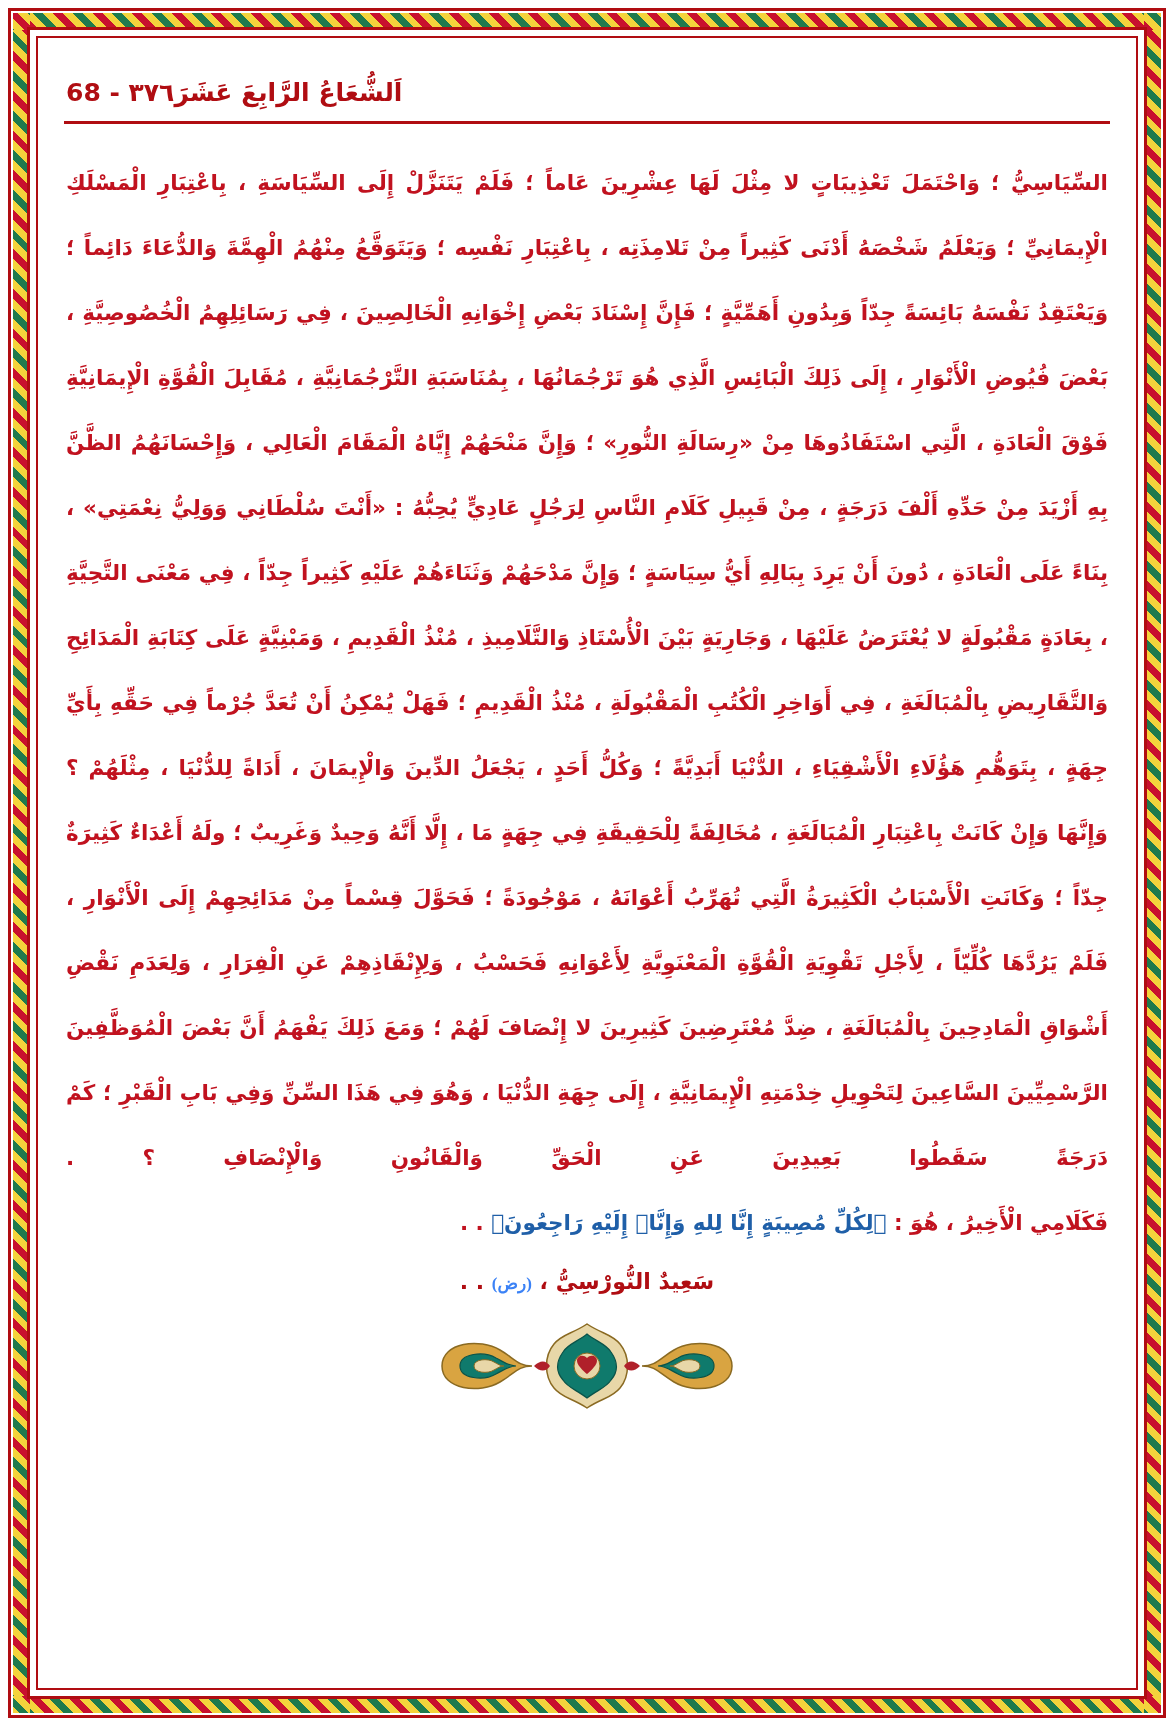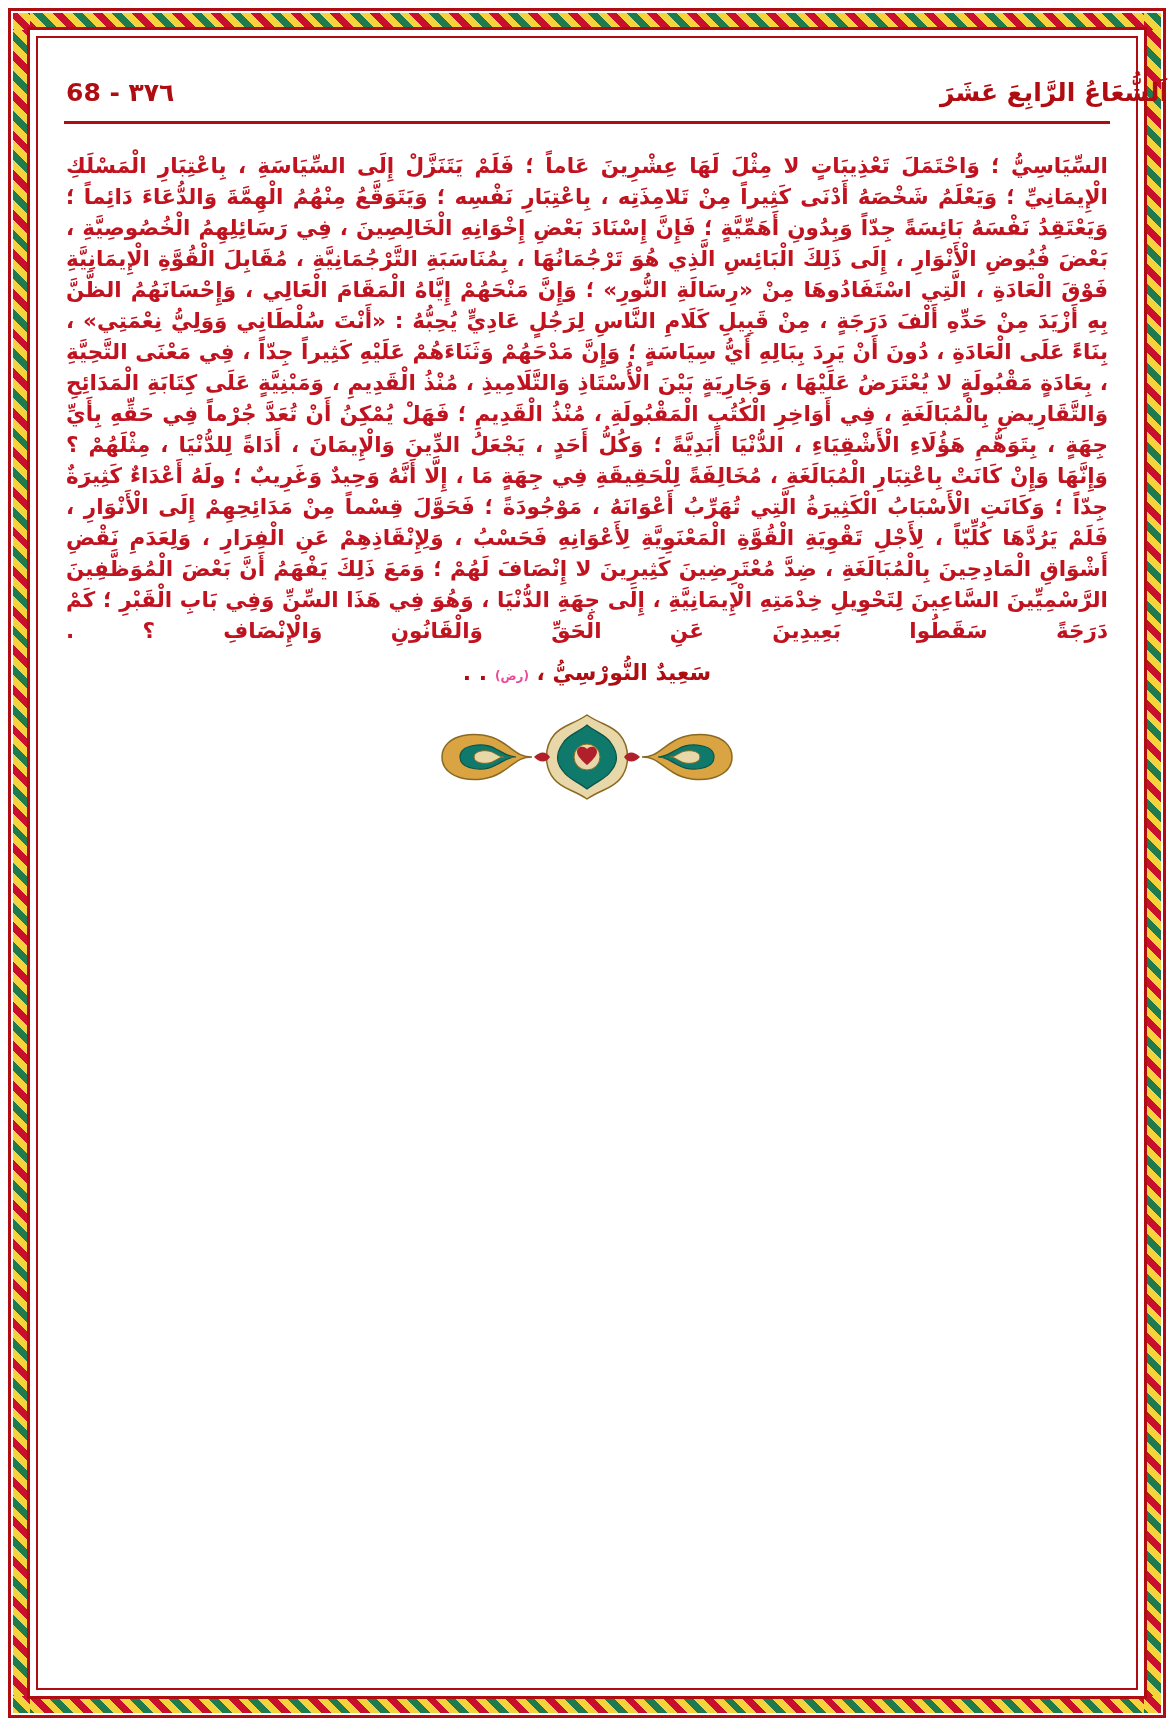--- a/index.html
+++ b/index.html
@@ -69,40 +69,40 @@
     align-items: baseline;
     justify-content: space-between;
     padding: 22px 14px 0 14px;
     color: #b00d12;
   }
   .header-title {
     font-size: 25px;
     font-weight: bold;
     letter-spacing: 0.5px;
     flex: 1;
-    text-align: right;
+    text-align: left;
     margin-right: -60px;
   }
   .header-page {
     font-size: 25px;
     font-weight: bold;
     direction: rtl;
     white-space: nowrap;
   }
   .header-rule {
     margin: 14px 12px 0 12px;
     height: 3px;
     background: #b00d12;
   }
 
   .body-text {
     margin: 26px 14px 0 14px;
     color: #c1121f;
     font-size: 21.5px;
-    line-height: 31px;
+    line-height: 65px;
     text-align: justify;
     text-align-last: justify;
     font-weight: bold;
     direction: rtl;
   }
   .body-text p {
     margin: 0;
     text-align: justify;
     text-align-last: justify;
   }
@@ -114,22 +114,23 @@
   }
   .signature {
     margin: 14px 14px 0 14px;
     color: #b00d12;
     font-size: 22px;
     font-weight: bold;
     text-align: center;
     direction: rtl;
   }
   .sig-seal {
-    font-size: 12px;
-    color: #ec4899;
+    font-size: 17px;
+    color: #3b82f6;
+    font-family: Liberation Serif, serif;
   }
 
   .ornament {
     margin: 26px auto 0 auto;
     width: 330px;
     height: 92px;
     display: block;
   }
 
   .closing-dots {
@@ -151,20 +152,23 @@
 
     <div class="header-row">
       <div class="header-title">اَلشُّعَاعُ الرَّابِعَ عَشَرَ</div>
       <div class="header-page">٣٧٦ - 68</div>
     </div>
 
     <div class="header-rule"></div>
 
     <div class="body-text">
       <p>السِّيَاسِيُّ ؛ وَاحْتَمَلَ تَعْذِيبَاتٍ لا مِثْلَ لَهَا عِشْرِينَ عَاماً ؛ فَلَمْ يَتَنَزَّلْ إِلَى السِّيَاسَةِ ، بِاعْتِبَارِ الْمَسْلَكِ الْإِيمَانِيِّ ؛ وَيَعْلَمُ شَخْصَهُ أَدْنَى كَثِيراً مِنْ تَلامِذَتِه ، بِاعْتِبَارِ نَفْسِه ؛ وَيَتَوَقَّعُ مِنْهُمُ الْهِمَّةَ وَالدُّعَاءَ دَائِماً ؛ وَيَعْتَقِدُ نَفْسَهُ بَائِسَةً جِدّاً وَبِدُونِ أَهَمِّيَّةٍ ؛ فَإِنَّ إِسْنَادَ بَعْضِ إِخْوَانِهِ الْخَالِصِينَ ، فِي رَسَائِلِهِمُ الْخُصُوصِيَّةِ ، بَعْضَ فُيُوضِ الْأَنْوَارِ ، إِلَى ذَلِكَ الْبَائِسِ الَّذِي هُوَ تَرْجُمَانُهَا ، بِمُنَاسَبَةِ التَّرْجُمَانِيَّةِ ، مُقَابِلَ الْقُوَّةِ الْإِيمَانِيَّةِ فَوْقَ الْعَادَةِ ، الَّتِي اسْتَفَادُوهَا مِنْ «رِسَالَةِ النُّورِ» ؛ وَإِنَّ مَنْحَهُمْ إِيَّاهُ الْمَقَامَ الْعَالِي ، وَإِحْسَانَهُمُ الظَّنَّ بِهِ أَزْيَدَ مِنْ حَدِّهِ أَلْفَ دَرَجَةٍ ، مِنْ قَبِيلِ كَلَامِ النَّاسِ لِرَجُلٍ عَادِيٍّ يُحِبُّهُ : «أَنْتَ سُلْطَانِي وَوَلِيُّ نِعْمَتِي» ، بِنَاءً عَلَى الْعَادَةِ ، دُونَ أَنْ يَرِدَ بِبَالِهِ أَيُّ سِيَاسَةٍ ؛ وَإِنَّ مَدْحَهُمْ وَثَنَاءَهُمْ عَلَيْهِ كَثِيراً جِدّاً ، فِي مَعْنَى التَّحِيَّةِ ، بِعَادَةٍ مَقْبُولَةٍ لا يُعْتَرَضُ عَلَيْهَا ، وَجَارِيَةٍ بَيْنَ الْأُسْتَاذِ وَالتَّلَامِيذِ ، مُنْذُ الْقَدِيمِ ، وَمَبْنِيَّةٍ عَلَى كِتَابَةِ الْمَدَائِحِ وَالتَّقَارِيضِ بِالْمُبَالَغَةِ ، فِي أَوَاخِرِ الْكُتُبِ الْمَقْبُولَةِ ، مُنْذُ الْقَدِيمِ ؛ فَهَلْ يُمْكِنُ أَنْ تُعَدَّ جُرْماً فِي حَقِّهِ بِأَيِّ جِهَةٍ ، بِتَوَهُّمِ هَؤُلَاءِ الْأَشْقِيَاءِ ، الدُّنْيَا أَبَدِيَّةً ؛ وَكُلُّ أَحَدٍ ، يَجْعَلُ الدِّينَ وَالْإِيمَانَ ، أَدَاةً لِلدُّنْيَا ، مِثْلَهُمْ ؟ وَإِنَّهَا وَإِنْ كَانَتْ بِاعْتِبَارِ الْمُبَالَغَةِ ، مُخَالِفَةً لِلْحَقِيقَةِ فِي جِهَةٍ مَا ، إِلَّا أَنَّهُ وَحِيدٌ وَغَرِيبٌ ؛ ولَهُ أَعْدَاءٌ كَثِيرَةٌ جِدّاً ؛ وَكَانَتِ الْأَسْبَابُ الْكَثِيرَةُ الَّتِي تُهَرِّبُ أَعْوَانَهُ ، مَوْجُودَةً ؛ فَحَوَّلَ قِسْماً مِنْ مَدَائِحِهِمْ إِلَى الْأَنْوَارِ ، فَلَمْ يَرُدَّهَا كُلِّيّاً ، لِأَجْلِ تَقْوِيَةِ الْقُوَّةِ الْمَعْنَوِيَّةِ لِأَعْوَانِهِ فَحَسْبُ ، وَلِإِنْقَاذِهِمْ عَنِ الْفِرَارِ ، وَلِعَدَمِ نَقْضِ أَشْوَاقِ الْمَادِحِينَ بِالْمُبَالَغَةِ ، ضِدَّ مُعْتَرِضِينَ كَثِيرِينَ لا إِنْصَافَ لَهُمْ ؛ وَمَعَ ذَلِكَ يَفْهَمُ أَنَّ بَعْضَ الْمُوَظَّفِينَ الرَّسْمِيِّينَ السَّاعِينَ لِتَحْوِيلِ خِدْمَتِهِ الْإِيمَانِيَّةِ ، إِلَى جِهَةِ الدُّنْيَا ، وَهُوَ فِي هَذَا السِّنِّ وَفِي بَابِ الْقَبْرِ ؛ كَمْ دَرَجَةً سَقَطُوا بَعِيدِينَ عَنِ الْحَقِّ وَالْقَانُونِ وَالْإِنْصَافِ ؟ .</p>
+      <p class="last-line">
+        <span>فَكَلَامِي الْأَخِيرُ ، هُوَ : </span><span class="quran">﴿لِكُلِّ مُصِيبَةٍ إِنَّا لِلهِ وَإِنَّاۤ إِلَيْهِ رَاجِعُونَ﴾</span><span class="closing-dots"> . .</span>
+      </p>
     </div>
 
     <div class="signature">
       <span>سَعِيدٌ النُّورْسِيُّ ، </span><span class="sig-seal">(رض)</span><span> . .</span>
     </div>
 
     <svg class="ornament" viewBox="0 0 330 92">
       <g>
 
         <path d="M20 46 C20 22, 58 18, 78 30 C92 38, 96 46, 110 46 C96 46, 92 54, 78 62 C58 74, 20 70, 20 46 Z" fill="#d9a441" stroke="#8a6a22" stroke-width="1.5"></path>

